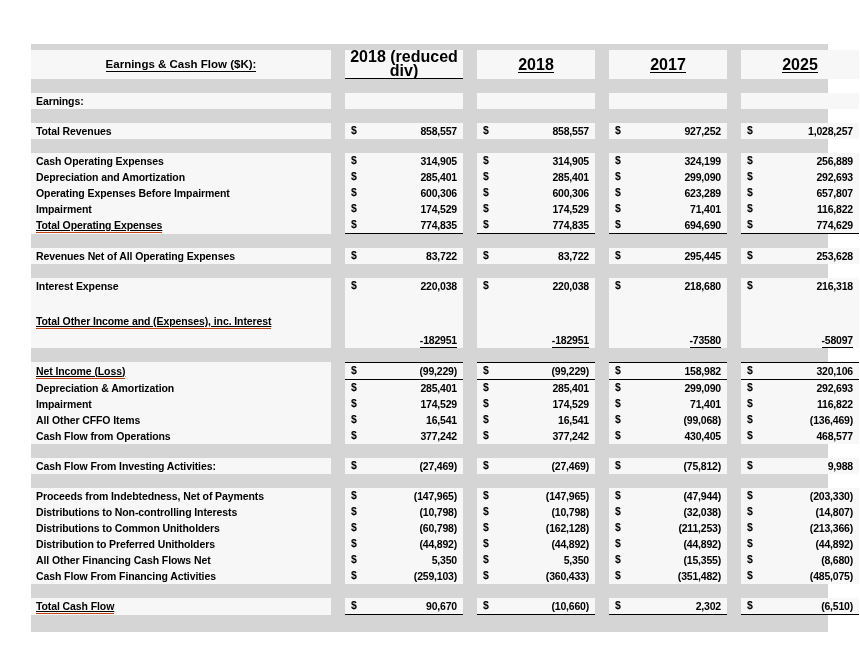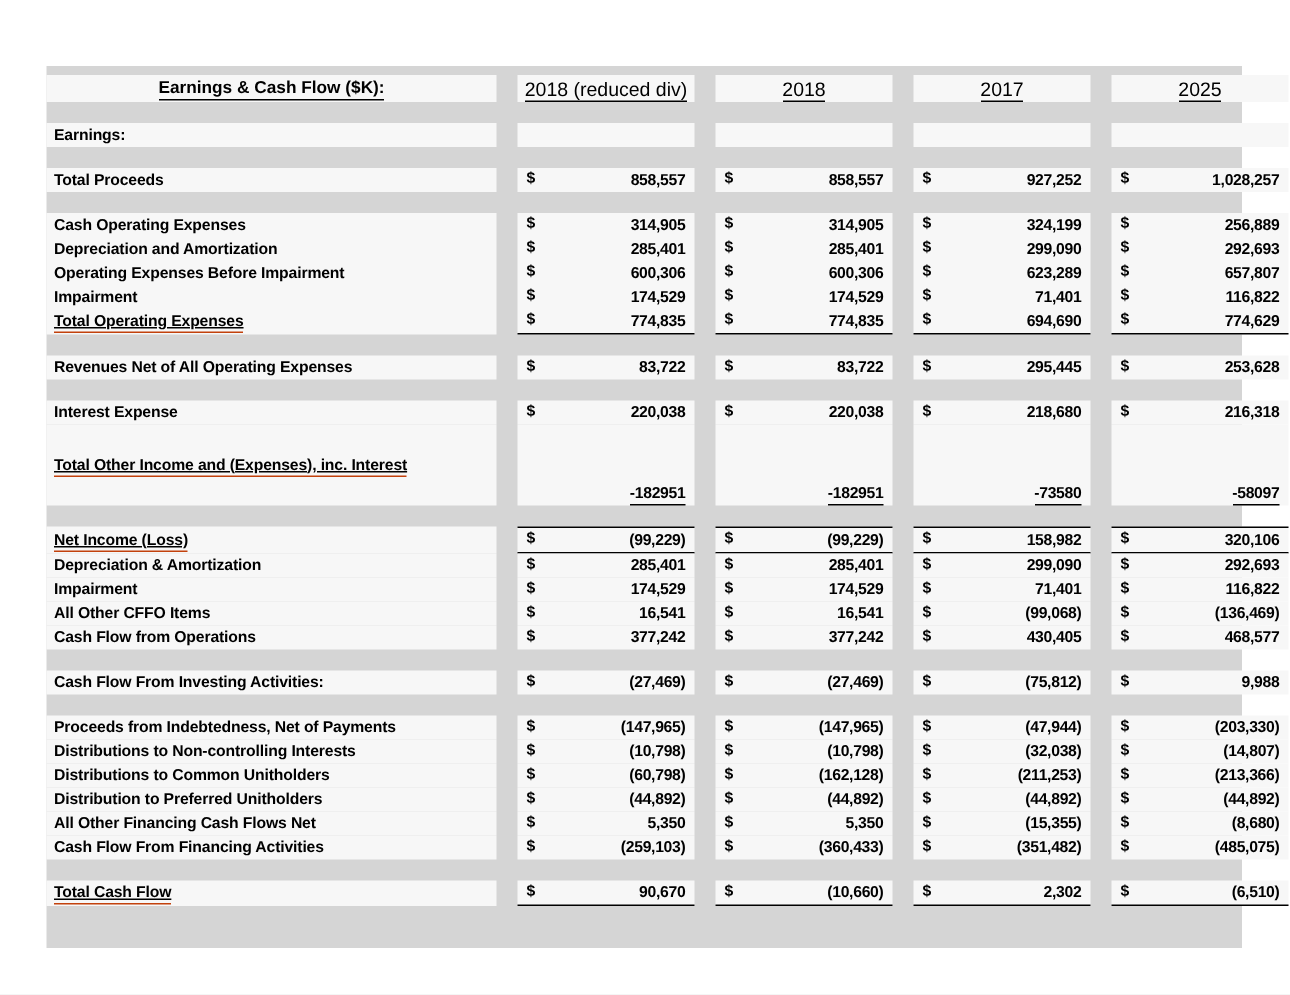--- a/index.html
+++ b/index.html
@@ -71,22 +71,22 @@
   td.val .cur {
     position: absolute;
     left: 6px;
     top: 0;
     font-weight: bold;
   }
   
   td.hdr {
     background: #f7f7f7;
     text-align: center;
-    font-weight: normal;
-    font-size: 13px;
+    font-weight: bold;
+    font-size: 16px;
     height: 18px;
     line-height: 17px;
   }
   td.hdr span.u {
     border-bottom: 1.6px solid #000;
     display: inline-block;
     line-height: 14px;
   }
   td.title {
     background: #f7f7f7;
@@ -167,21 +167,21 @@
           <td></td>
           <td></td>
           <td></td>
           <td></td>
           <td></td>
           <td></td>
           <td></td>
           <td></td>
         </tr>
         <tr>
-          <td class="cell lbl bold"><span>Total Proceeds</span></td>
+          <td class="cell lbl bold"><span>Total Revenues</span></td>
           <td></td>
           <td class="cell val"><span class="cur">$</span><span class="num">858,557</span></td>
           <td></td>
           <td class="cell val"><span class="cur">$</span><span class="num">858,557</span></td>
           <td></td>
           <td class="cell val"><span class="cur">$</span><span class="num">927,252</span></td>
           <td></td>
           <td class="cell val"><span class="cur">$</span><span class="num">1,028,257</span></td>
           <td></td>
         </tr>

